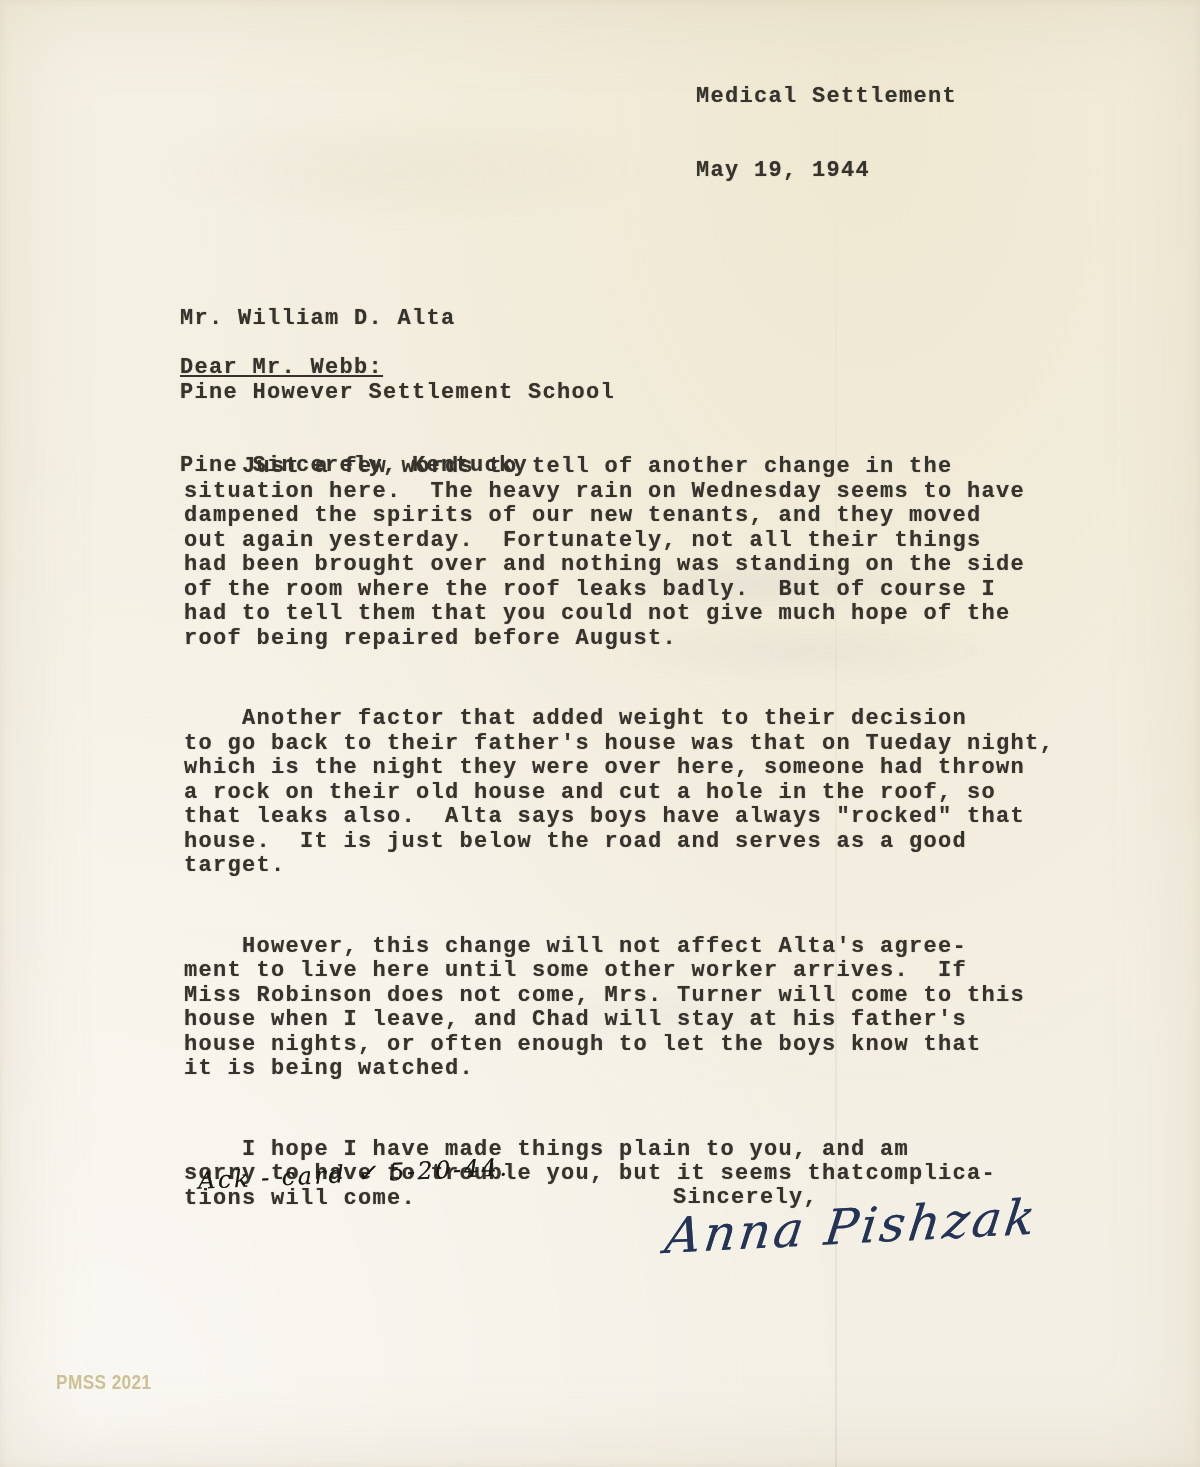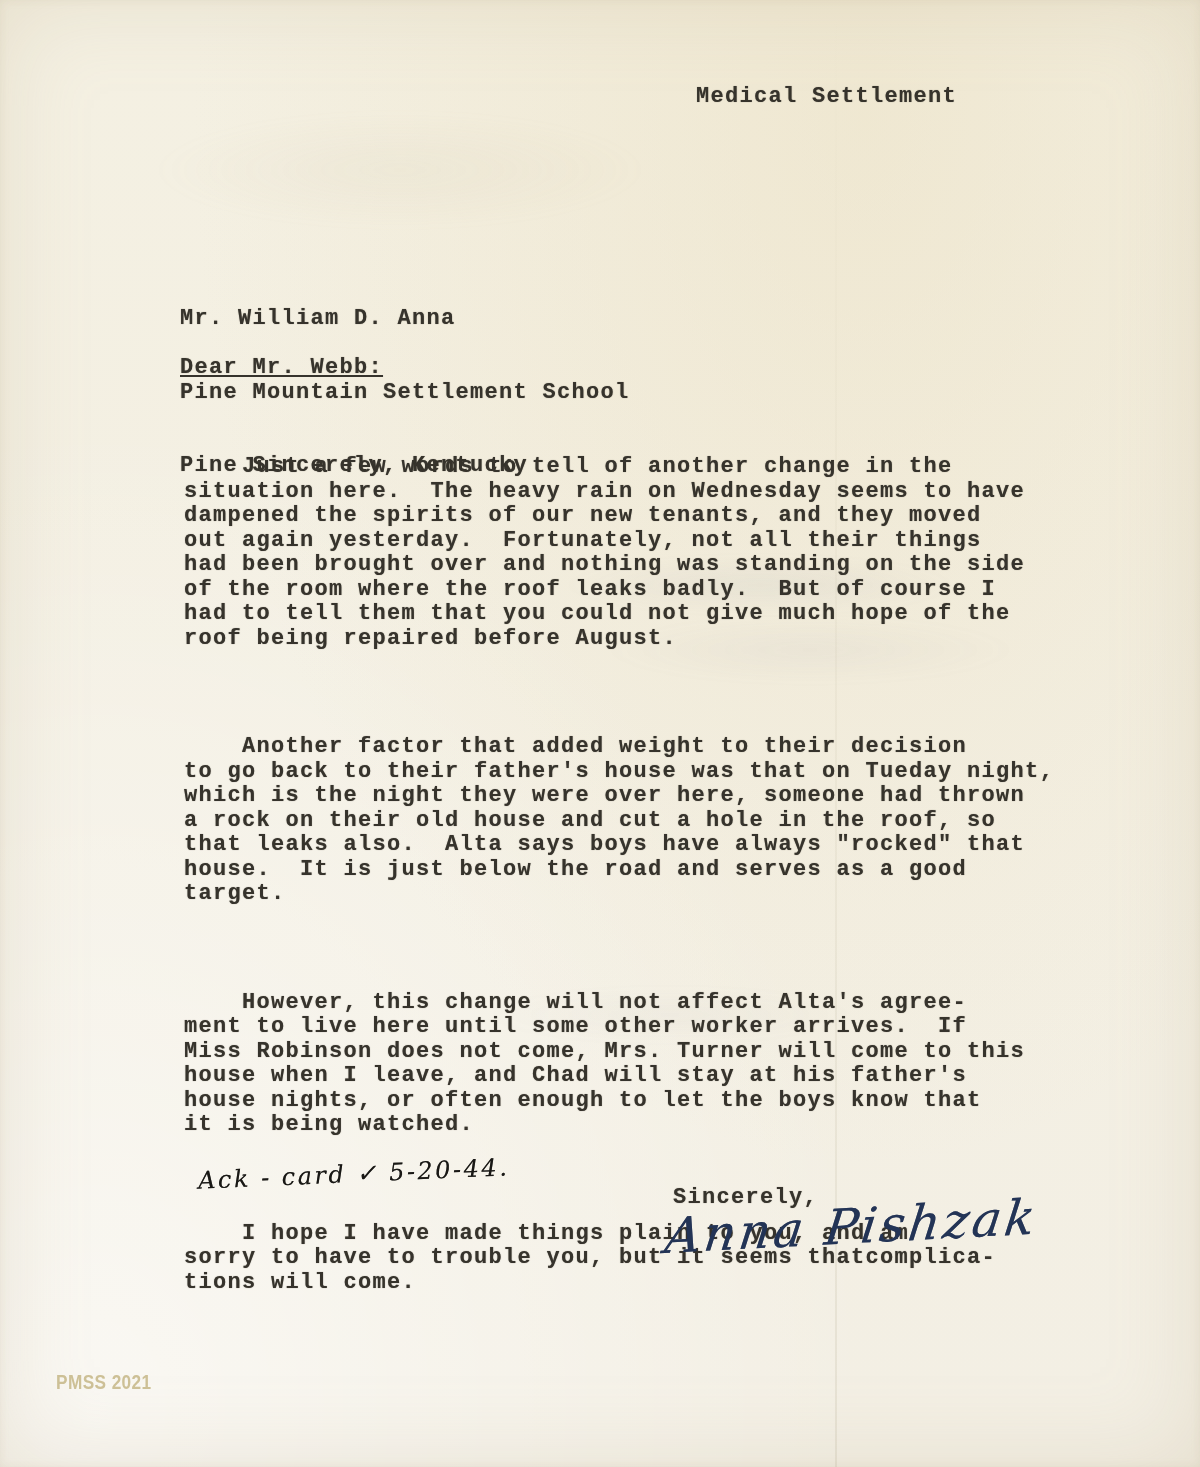--- a/index.html
+++ b/index.html
@@ -28,21 +28,21 @@
     letter-spacing: 1.3px;
     line-height: 24.5px;
     text-shadow: 0 0 1px rgba(58,52,40,0.55);
     white-space: pre-wrap;
   }
   .letterhead { position: absolute; left: 696px; top: 36px; }
   .recipient  { position: absolute; left: 180px; top: 258px; }
   .salutation { position: absolute; left: 180px; top: 356px; text-decoration: underline; }
   .body-text  { position: absolute; left: 184px; top: 406px; width: 885px; }
   .body-text p { margin: 0; }
-  .body-text p + p { margin-top: 35px; }
+  .body-text p + p { margin-top: 7px; }
   .closing { position: absolute; left: 625px; top: 1186px; margin-left: 48px; }
 
   
   .hand {
     font-family: "DejaVu Serif", serif;
     font-style: italic;
   }
   .annotation {
     position: absolute; left: 198px; top: 1160px;
     font-size: 24px; letter-spacing: 2.5px;
@@ -91,25 +91,26 @@
 <div class="page">
 
   <div class="smudge smudge-4"></div>
   <div class="smudge smudge-1"></div>
   <div class="smudge smudge-2"></div>
   <div class="smudge smudge-3"></div>
   <div class="crease-v"></div>
 
   <div class="letterhead type">
     <div>Medical Settlement</div>
+    <div>May 19, 1944</div>
   </div>
 
   <div class="recipient type">
-    <div>Mr. William D. Anna</div>
-    <div>Pine Mountain Settlement School</div>
+    <div>Mr. William D. Alta</div>
+    <div>Pine However Settlement School</div>
     <div>Pine Sincerely, Kentucky</div>
   </div>
 
   <div class="salutation type">Dear Mr. Webb:</div>
 
   <div class="body-text type">
     <p>    Just a few words to tell of another change in the
 situation here.  The heavy rain on Wednesday seems to have
 dampened the spirits of our new tenants, and they moved
 out again yesterday.  Fortunately, not all their things

